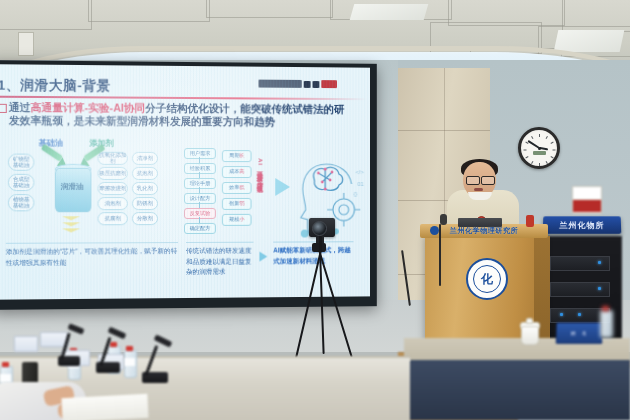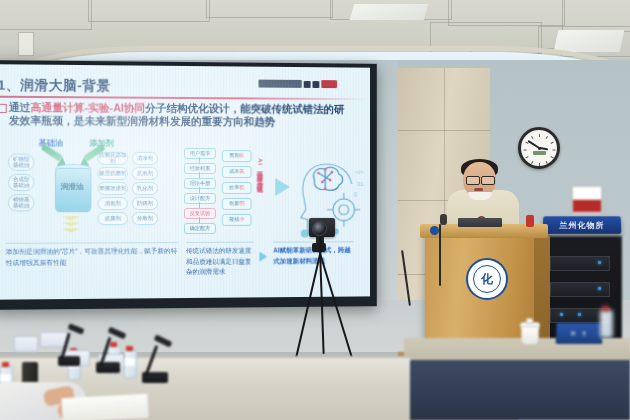--- a/index.html
+++ b/index.html
@@ -447,20 +447,21 @@
   <div class="spk-mouth"></div>
   <div class="spk-collar"></div>
   <div class="spk-badge"></div>
 
   <div class="podium"></div>
   <div class="podium-side"></div>
   <div class="podium-top"></div>
   <div class="laptop"></div>
   <div class="cup-red"></div>
   <div class="podium-emblem"></div>
+  <div class="podium-text">兰州化学物理研究所</div>
   <div class="podium-logo">
     <div class="podium-logo-in">化</div>
   </div>
   <div class="mic-head"></div>
   <div class="mic-stand" style="left:439px;top:224px;width:2px;height:62px;"></div>
   <div class="mic-stand" style="left:405px;top:250px;width:2px;height:56px;transform:rotate(-8deg);"></div>
 
   <div class="cam-body"></div>
   <div class="cam-lens"></div>
   <div class="cam-head"></div>

